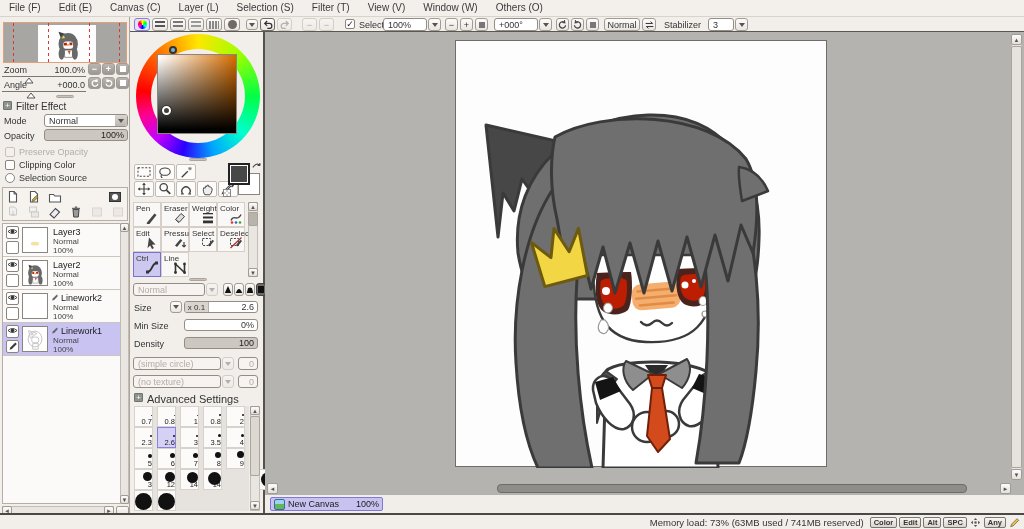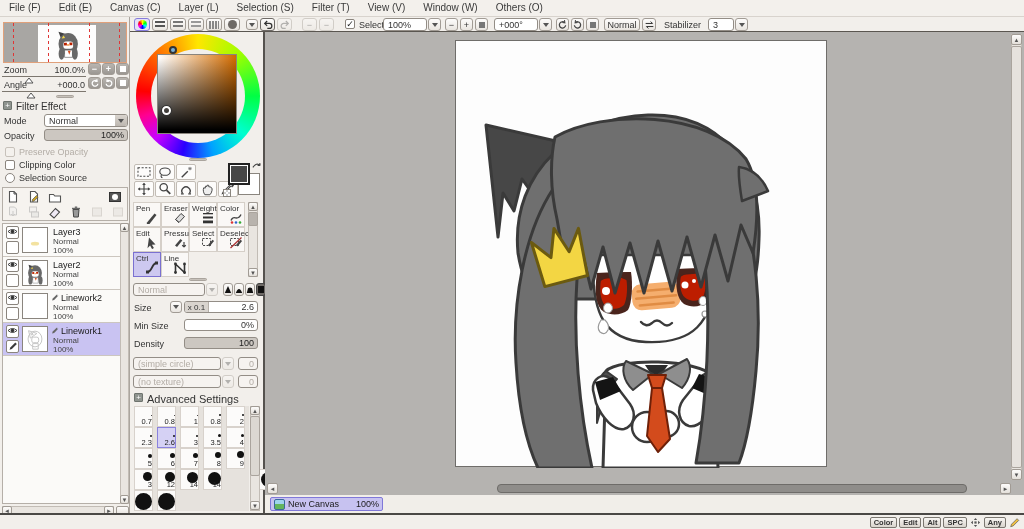--- a/index.html
+++ b/index.html
@@ -691,20 +691,21 @@
 
 <div class="abs" style="left:265px;top:495px;width:759px;height:18px;background:#f1eee9">
   <div class="abs" style="left:5px;top:2px;width:113px;height:14px;background:#c7c2f0;border:1px solid #8078d8;border-radius:2px;display:flex;align-items:center;padding:0 3px;gap:3px">
     <span style="width:11px;height:11px;border:1px solid #3a6a9a;border-radius:2px;background:linear-gradient(#9fd4ef 45%,#63b55e 45%)"></span>
     <span style="flex:1;font-size:9px;color:#1a1a1a">New Canvas</span>
     <span style="font-size:9px;color:#1a1a1a">100%</span>
   </div>
 </div>
 
 <div class="abs" id="statusbar" style="left:0;top:513px;width:1024px;height:16px;background:#f2efeb;border-top:2px solid #4a4845;display:flex;align-items:center;justify-content:flex-end;gap:3px;padding-right:4px">
+  <span style="font-size:9.5px;color:#333;margin-right:3px">Memory load: 73% (63MB used / 741MB reserved)</span>
   <span id="modbadges" style="display:inline-flex;gap:2px">
       <span class="badge">Color</span>
       <span class="badge">Edit</span>
       <span class="badge">Alt</span>
       <span class="badge">SPC</span>
     </span>
   <svg width="11" height="11" viewBox="0 0 12 12">
       <path d="M6 1 l-1.8 2.2 h3.6z M6 11 l-1.8-2.2 h3.6z M1 6 l2.2-1.8 v3.6z M11 6 l-2.2-1.8 v3.6z" fill="#555"></path>
       <rect x="4.8" y="4.8" width="2.4" height="2.4" fill="#555"></rect>
     </svg>

